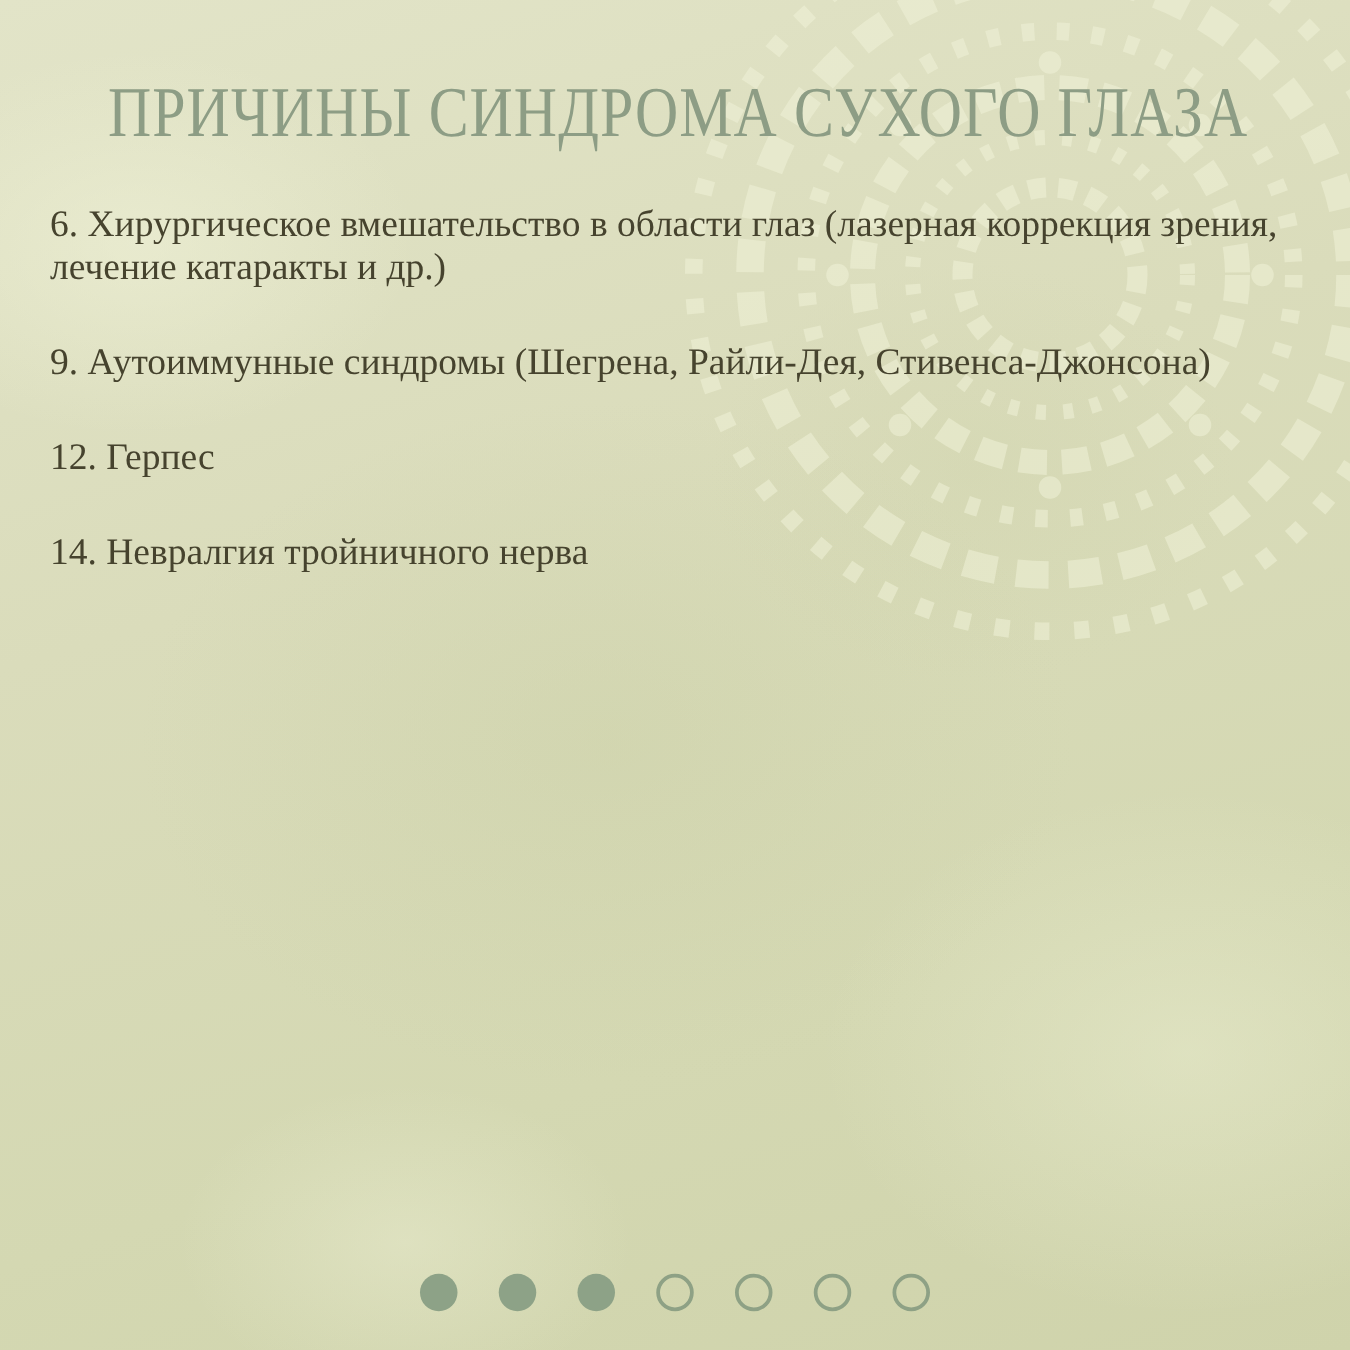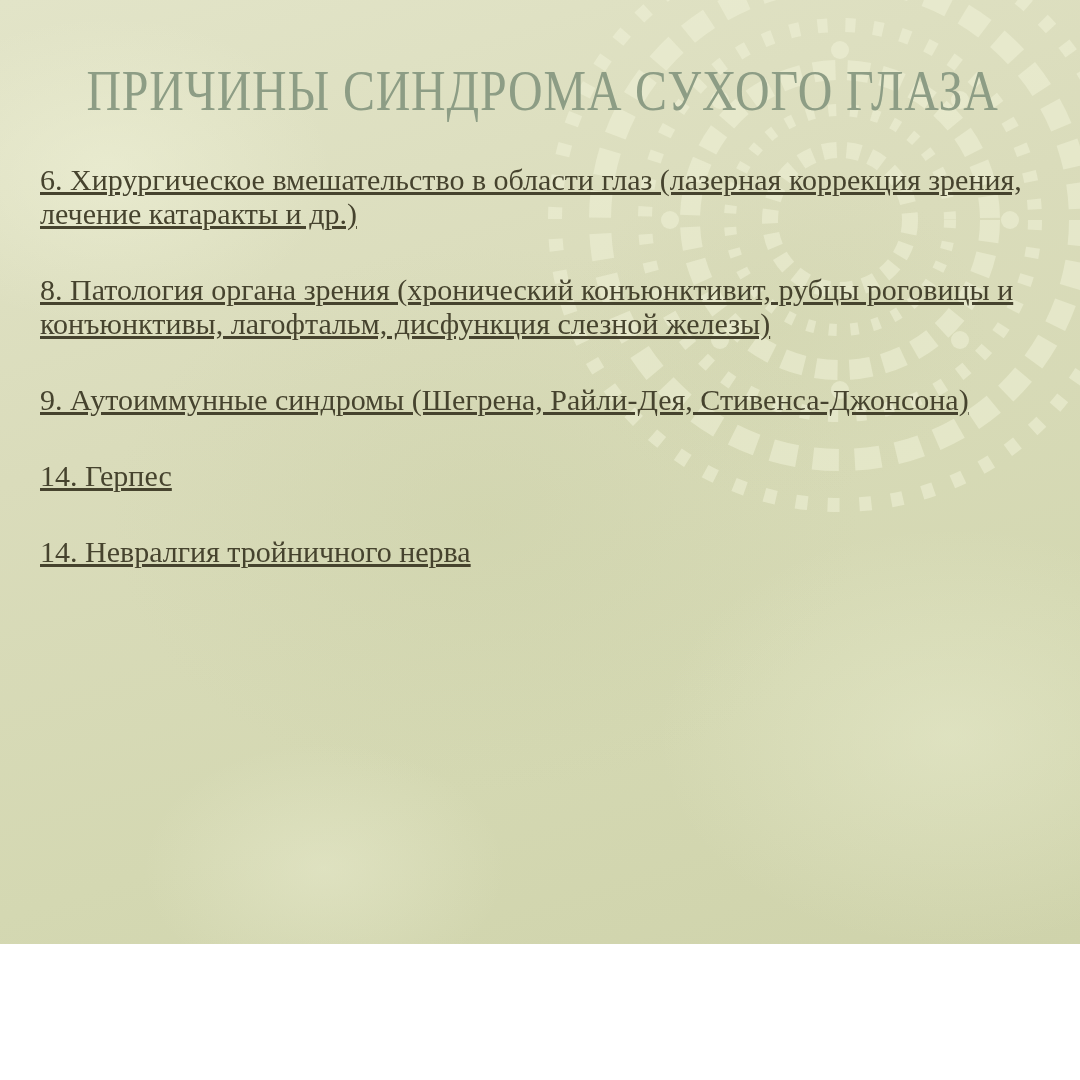--- a/index.html
+++ b/index.html
@@ -2,21 +2,21 @@
 <html><head>
 <meta charset="utf-8">
 <style>
   html, body {
     margin: 0;
     padding: 0;
   }
   .slide {
     position: relative;
     width: 1080px;
-    height: 944px;
+    height: 1080px;
     overflow: hidden;
     font-family: "Liberation Serif", "DejaVu Serif", serif;
     background:
       radial-gradient(ellipse 320px 220px at 10% 18%, rgba(240,242,216,0.55), rgba(240,242,216,0) 70%),
       radial-gradient(ellipse 420px 300px at 88% 78%, rgba(236,239,211,0.45), rgba(236,239,211,0) 70%),
       radial-gradient(ellipse 260px 180px at 30% 92%, rgba(238,240,214,0.40), rgba(238,240,214,0) 70%),
       radial-gradient(ellipse 520px 380px at 45% 55%, rgba(196,202,158,0.28), rgba(196,202,158,0) 72%),
       radial-gradient(ellipse 300px 240px at 72% 35%, rgba(203,208,166,0.25), rgba(203,208,166,0) 70%),
       linear-gradient(163deg, #e2e4c8 0%, #dadcbb 38%, #d4d8b2 72%, #cfd3ab 100%);
   }
@@ -45,21 +45,20 @@
     white-space: nowrap;
   }
   .content {
     position: absolute;
     top: 163px;
     left: 40px;
     width: 985px;
     color: #46432e;
     font-size: 30px;
     line-height: 34px;
-    text-decoration: underline;
   }
   .content p {
     margin: 0 0 42px 0;
   }
   .pagination {
     position: absolute;
     top: 1019px;
     left: 0;
     width: 100%;
     display: flex;
@@ -104,23 +103,22 @@
         <circle cx="-120" cy="120" r="9"></circle>
       <circle cx="-170" cy="0" r="9"></circle>
         <circle cx="-120" cy="-120" r="9"></circle>
     </g>
   </svg>
 
   <h1 class="title">ПРИЧИНЫ СИНДРОМА СУХОГО ГЛАЗА</h1>
 
   <div class="content">
     <p>6. Хирургическое вмешательство в области глаз (лазерная коррекция зрения, лечение катаракты и др.)</p>
-    <p>8. Патология органа зрения (хронический конъюнктивит, рубцы роговицы и конъюнктивы, лагофтальм, дисфункция слезной железы)</p>
     <p>9. Аутоиммунные синдромы (Шегрена, Райли-Дея, Стивенса-Джонсона)</p>
-    <p>14. Герпес</p>
+    <p>12. Герпес</p>
     <p>14. Невралгия тройничного нерва</p>
   </div>
 
   <div class="pagination">
     <span class="dot dot-filled"></span>
     <span class="dot dot-filled"></span>
     <span class="dot dot-filled"></span>
     <span class="dot dot-outline"></span>
     <span class="dot dot-outline"></span>
     <span class="dot dot-outline"></span>

